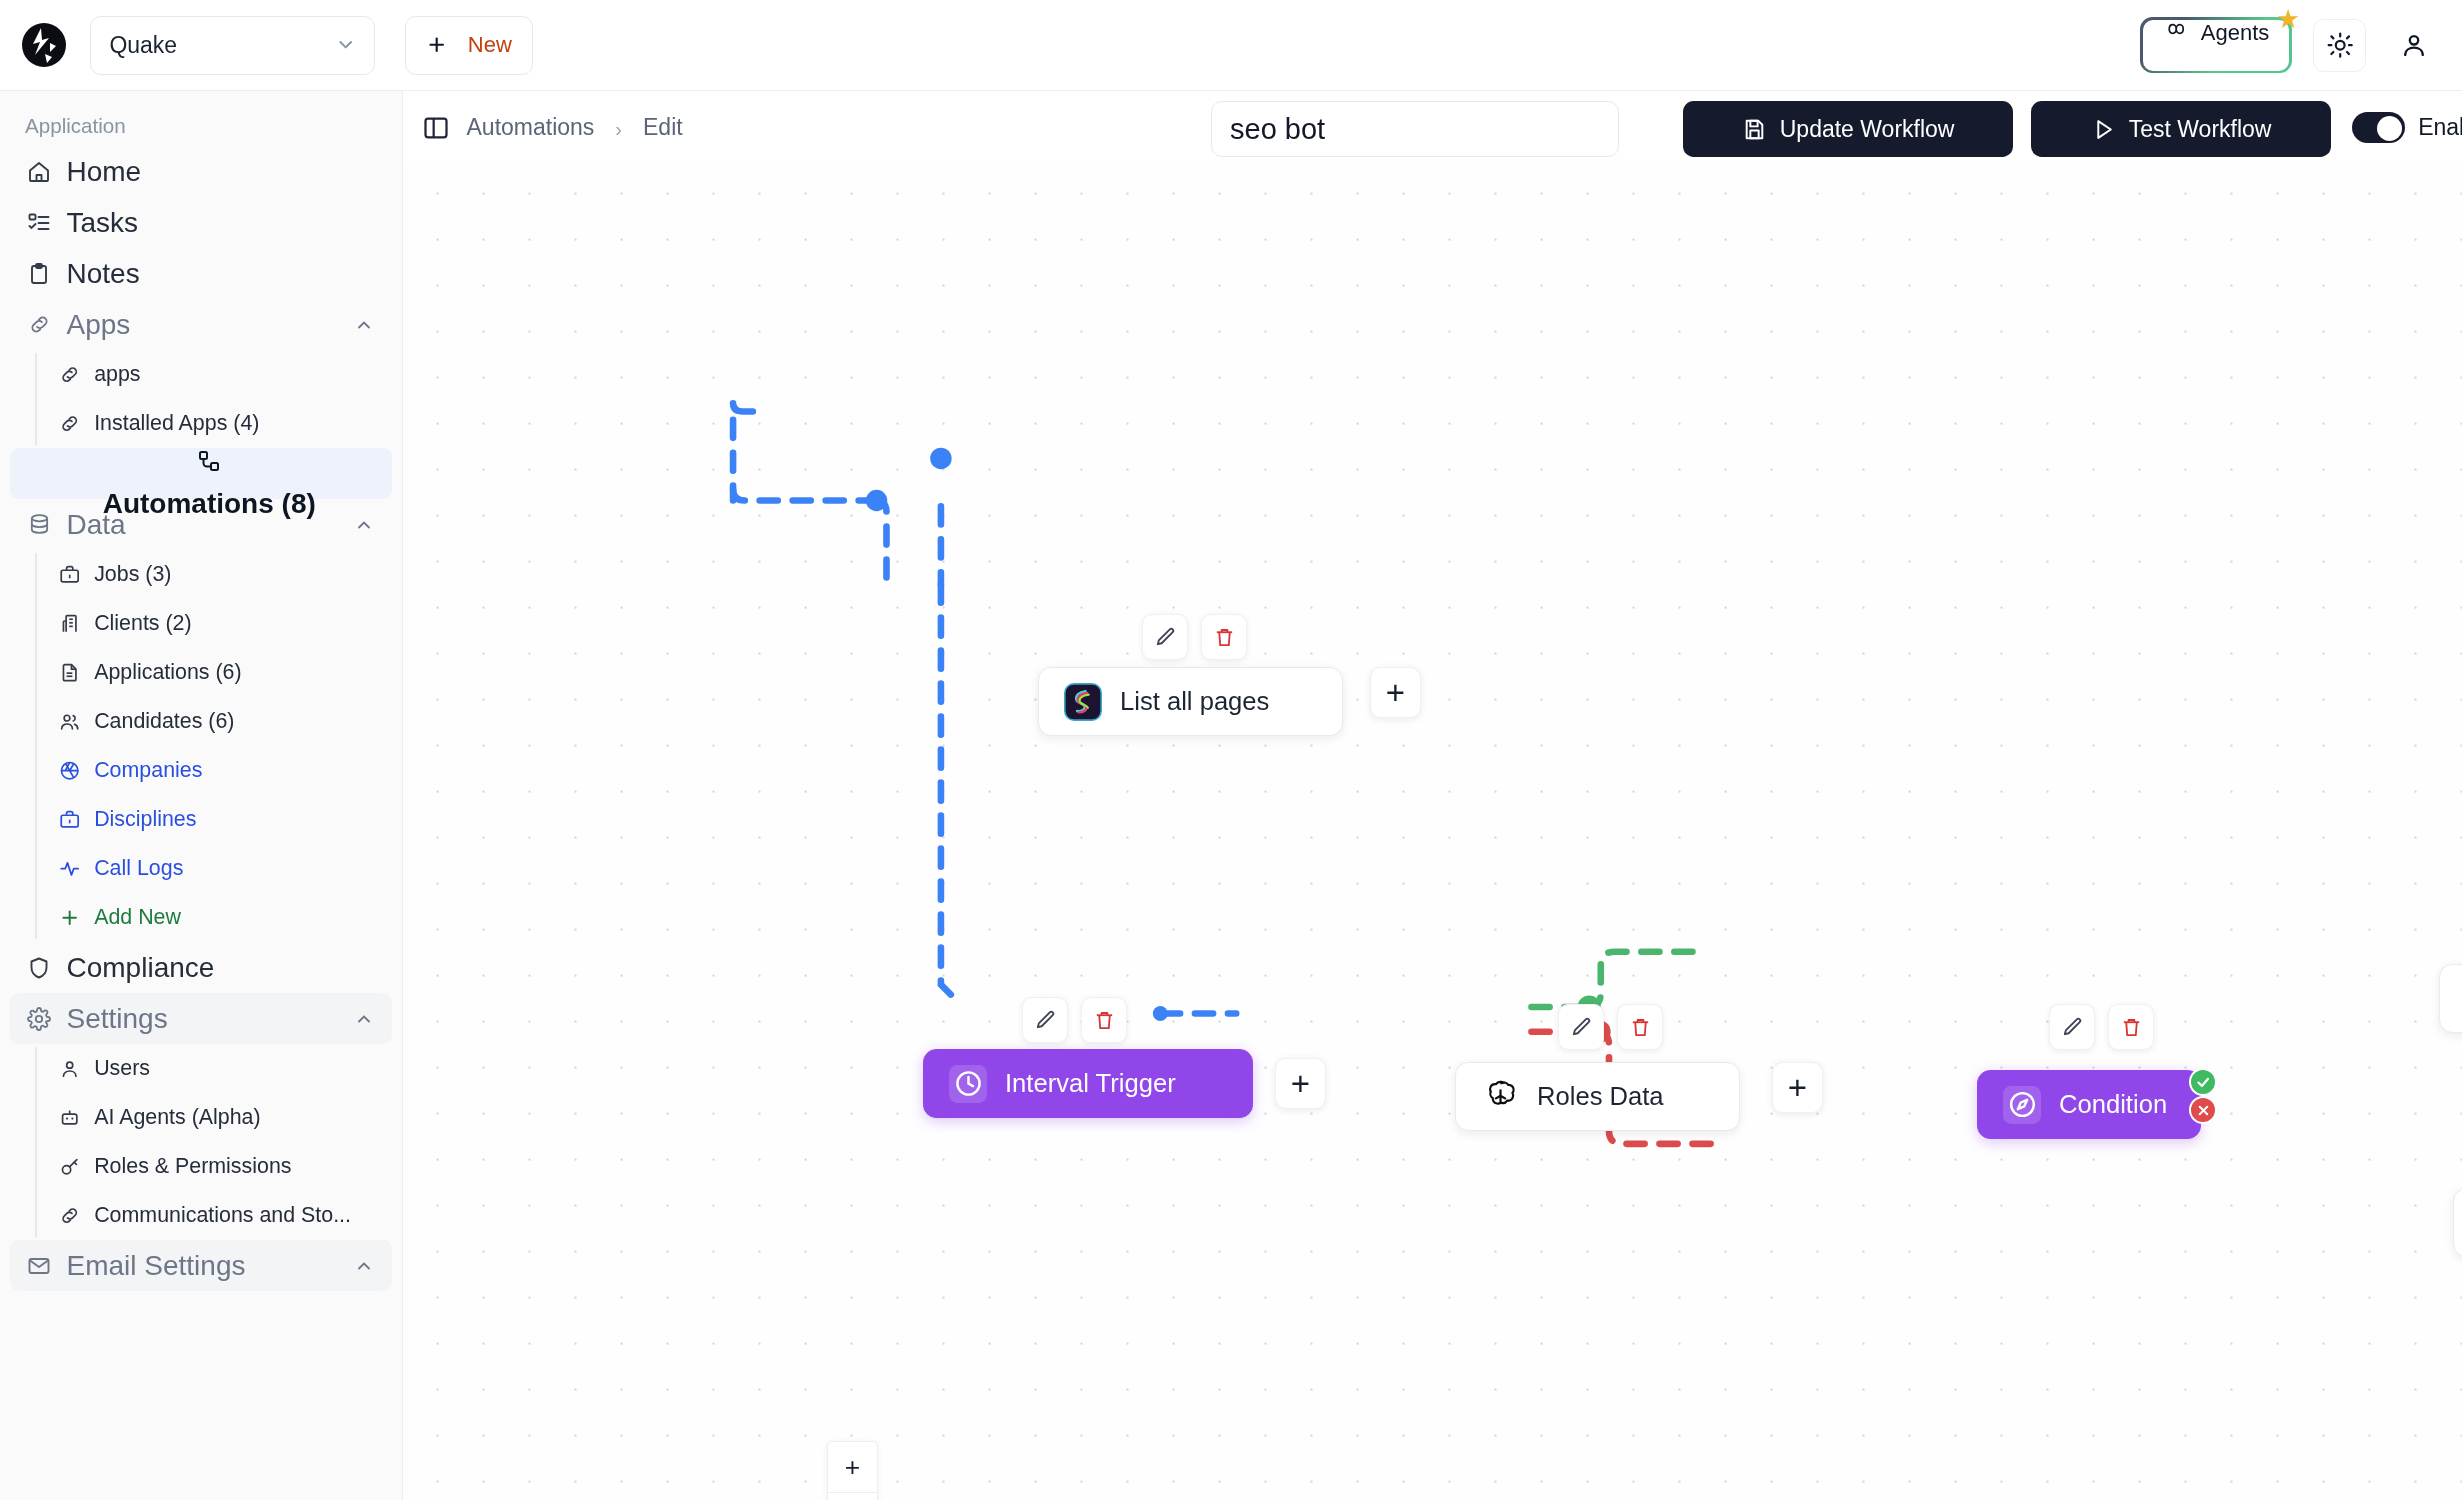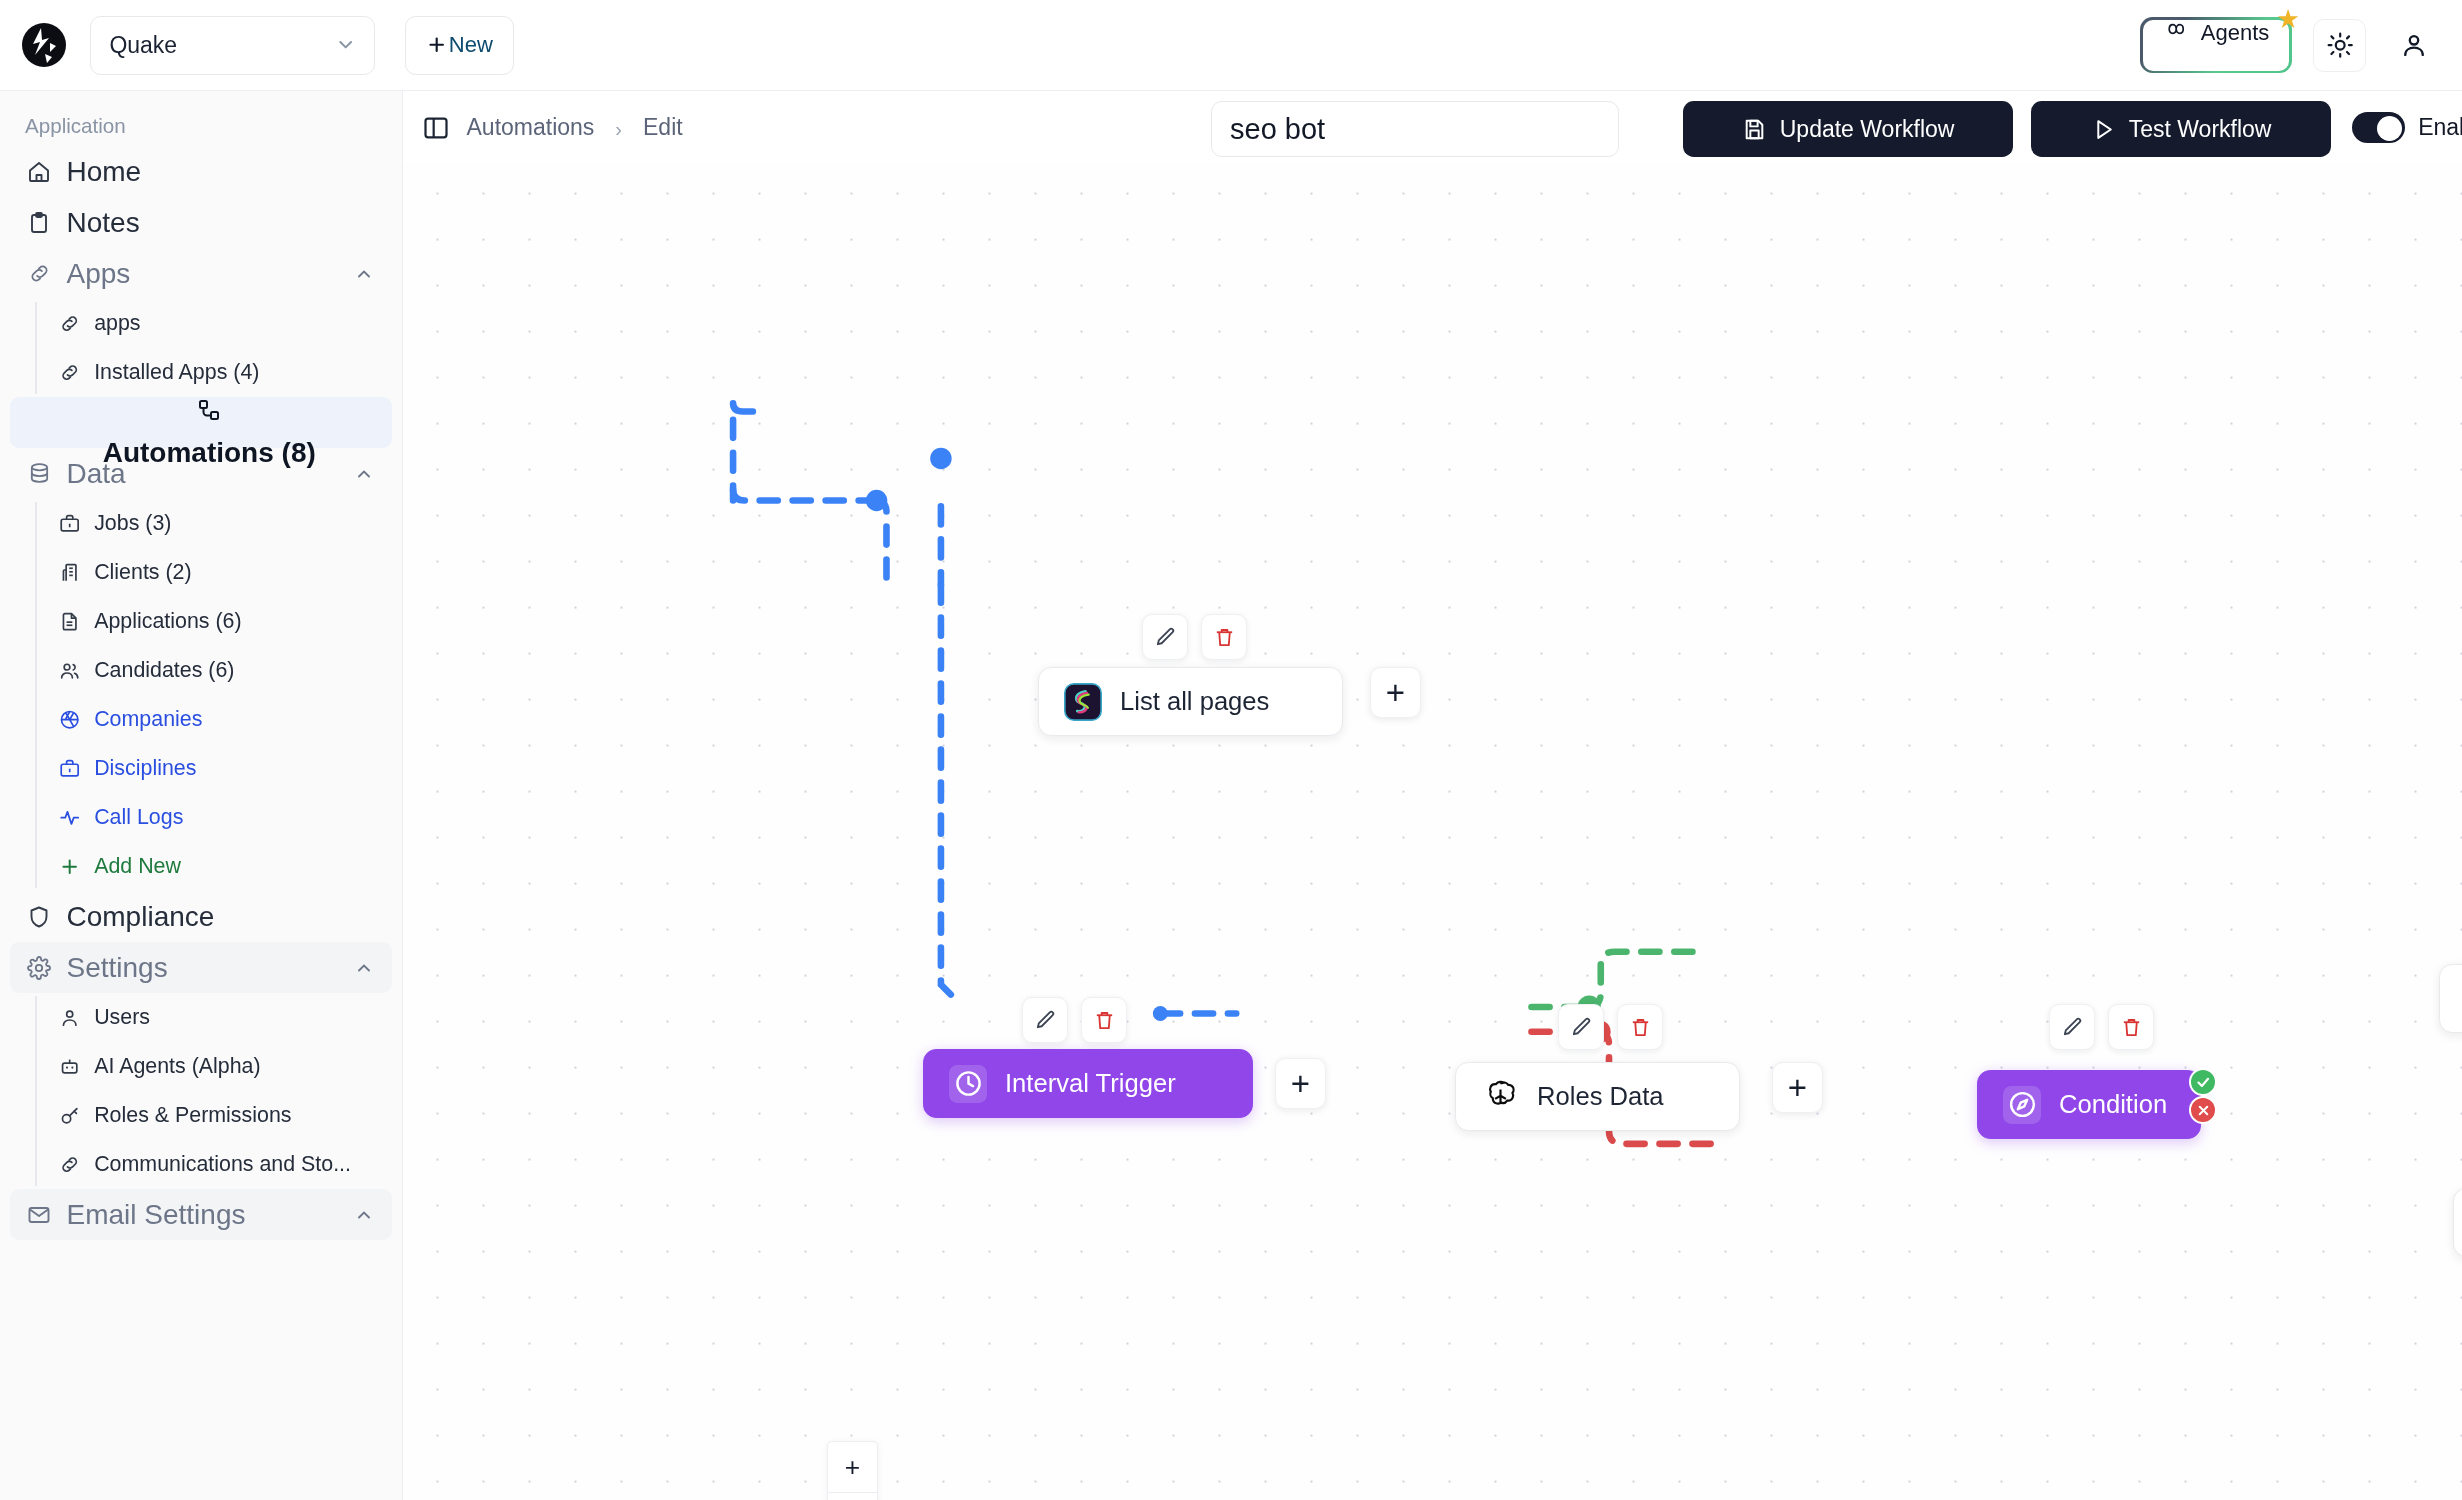--- a/index.html
+++ b/index.html
@@ -32,23 +32,23 @@
     display: flex; align-items: center; justify-content: space-between;
     padding: 0 18px;
     font-size: 23px; color: #1b2333;
   }
   .chev-d { width: 21.4px; height: 21.4px; }
   .new-btn {
     margin-left: 30px;
     height: 59px; min-width: 106px;
     border: 0.8px solid #e6e8ec; border-radius: 10.7px;
     background: #fff;
-    display: flex; align-items: center; justify-content: center; gap: 1px;
+    display: flex; align-items: center; justify-content: center; gap: 20px;
     padding: 0 20px;
-    font-size: 22px; color: #0c4a6e; font-weight: 500;
+    font-size: 22px; color: #c2410c; font-weight: 500;
   }
   .topbar-right {
     margin-left: auto; margin-right: 21.4px;
     display: flex; align-items: center; gap: 21.4px;
   }
   .agents-wrap { position: relative; padding: 2.5px; border-radius: 12.4px;
     background: linear-gradient(135deg, #4a5a6a 0%, #4a5a6a 22%, #58c88f 62%, #4fc48a 100%); }
   .agents-btn {
     height: 51px; border-radius: 10px; background: #fff;
     display: flex; align-items: flex-start; gap: 10px;
@@ -269,20 +269,32 @@
   <div class="side-item">
     <span class="ic">
         <svg width="24" height="24" viewBox="0 0 24 24" fill="none" stroke="#353c49" stroke-width="1.9" stroke-linejoin="round">
           <path d="M3 10.5 12 3l9 7.5V20a1 1 0 0 1-1 1H4a1 1 0 0 1-1-1z"></path>
           <path d="M9.5 21v-6h5v6"></path>
         </svg>
       </span>
     <span>Home</span>
   </div>
 
+  <div class="side-item">
+    <span class="ic">
+        <svg width="24" height="24" viewBox="0 0 24 24" fill="none" stroke="#353c49" stroke-width="1.9" stroke-linecap="round">
+          <rect x="2.5" y="3.5" width="6" height="5" rx="1"></rect>
+          <path d="M2.5 15l2 2 4-4"></path>
+          <line x1="11.5" y1="6" x2="21.5" y2="6"></line>
+          <line x1="11.5" y1="12" x2="21.5" y2="12"></line>
+          <line x1="11.5" y1="18" x2="21.5" y2="18"></line>
+        </svg>
+      </span>
+    <span>Tasks</span>
+  </div>
 
   <div class="side-item">
     <span class="ic">
         <svg width="24" height="24" viewBox="0 0 24 24" fill="none" stroke="#353c49" stroke-width="1.9" stroke-linejoin="round">
           <rect x="5" y="4" width="14" height="17" rx="2"></rect>
           <rect x="9" y="2" width="6" height="4" rx="1.2"></rect>
         </svg>
       </span>
     <span>Notes</span>
   </div>

